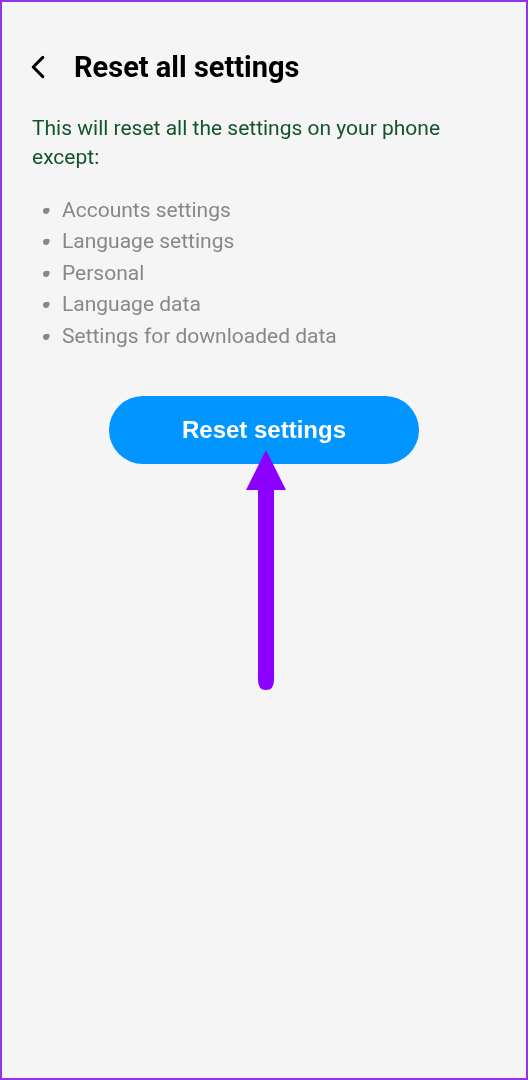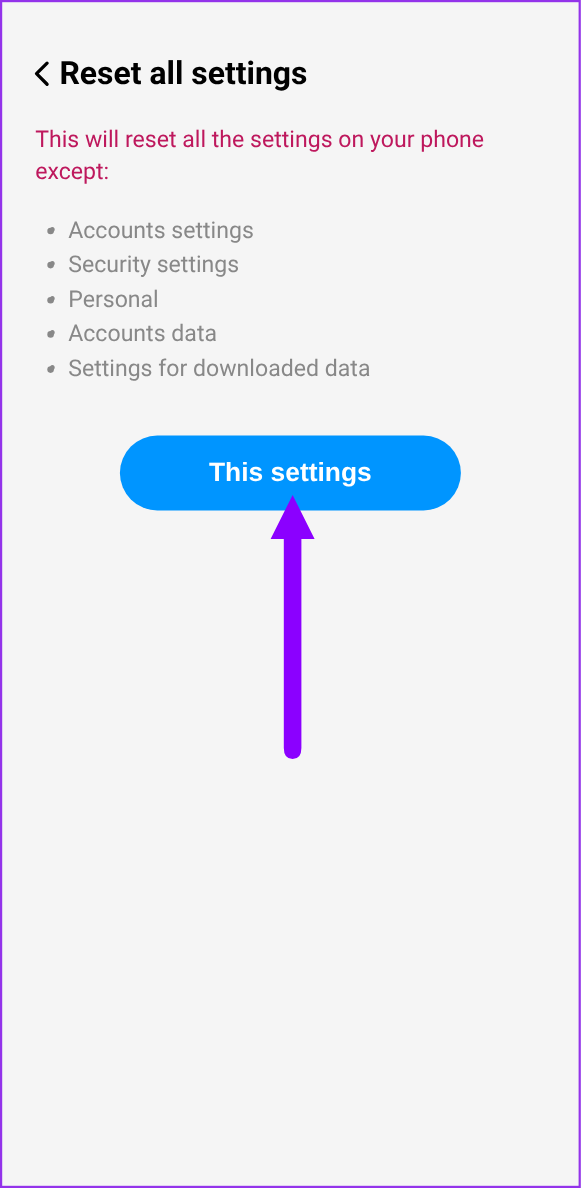--- a/index.html
+++ b/index.html
@@ -17,21 +17,21 @@
       overflow: hidden;
     }
     .screen {
       width: 100%;
       height: 100%;
       padding: 20px 24px;
     }
     .header {
       display: flex;
       align-items: center;
-      gap: 4px;
+      gap: 24px;
       padding-top: 28px;
       padding-bottom: 30px;
     }
     .back-icon {
       width: 24px;
       height: 24px;
       display: flex;
       align-items: center;
       justify-content: center;
       cursor: pointer;
@@ -40,21 +40,21 @@
       width: 18px;
       height: 24px;
     }
     .title {
       font-size: 29px;
       font-weight: 700;
       color: #000;
     }
     .description {
       font-size: 21px;
-      color: #be185d;
+      color: #14532d;
       line-height: 1.4;
       margin-bottom: 22px;
       padding: 0 6px;
     }
     .list {
       padding-left: 36px;
       margin-bottom: 44px;
     }
     .list-item {
       font-size: 21px;
@@ -100,28 +100,28 @@
         <polyline points="10,2 2,10 10,18"></polyline>
       </svg>
     </div>
     <h1 class="title">Reset all settings</h1>
   </div>
 
   <p class="description">This will reset all the settings on your phone except:</p>
 
   <ul class="list">
     <li class="list-item">Accounts settings</li>
-    <li class="list-item">Security settings</li>
+    <li class="list-item">Language settings</li>
     <li class="list-item">Personal</li>
-    <li class="list-item">Accounts data</li>
+    <li class="list-item">Language data</li>
     <li class="list-item">Settings for downloaded data</li>
   </ul>
 
   <div class="button-container">
-    <button class="reset-button">This settings</button>
+    <button class="reset-button">Reset settings</button>
   </div>
 
   <div class="arrow-annotation">
     <svg width="44" height="240" viewBox="0 0 44 240">
       <defs>
         <linearGradient id="arrowGrad" x1="0%" y1="0%" x2="0%" y2="100%">
           <stop offset="0%" stop-color="#8b00ff"></stop>
           <stop offset="100%" stop-color="#8b00ff"></stop>
         </linearGradient>
       </defs>

